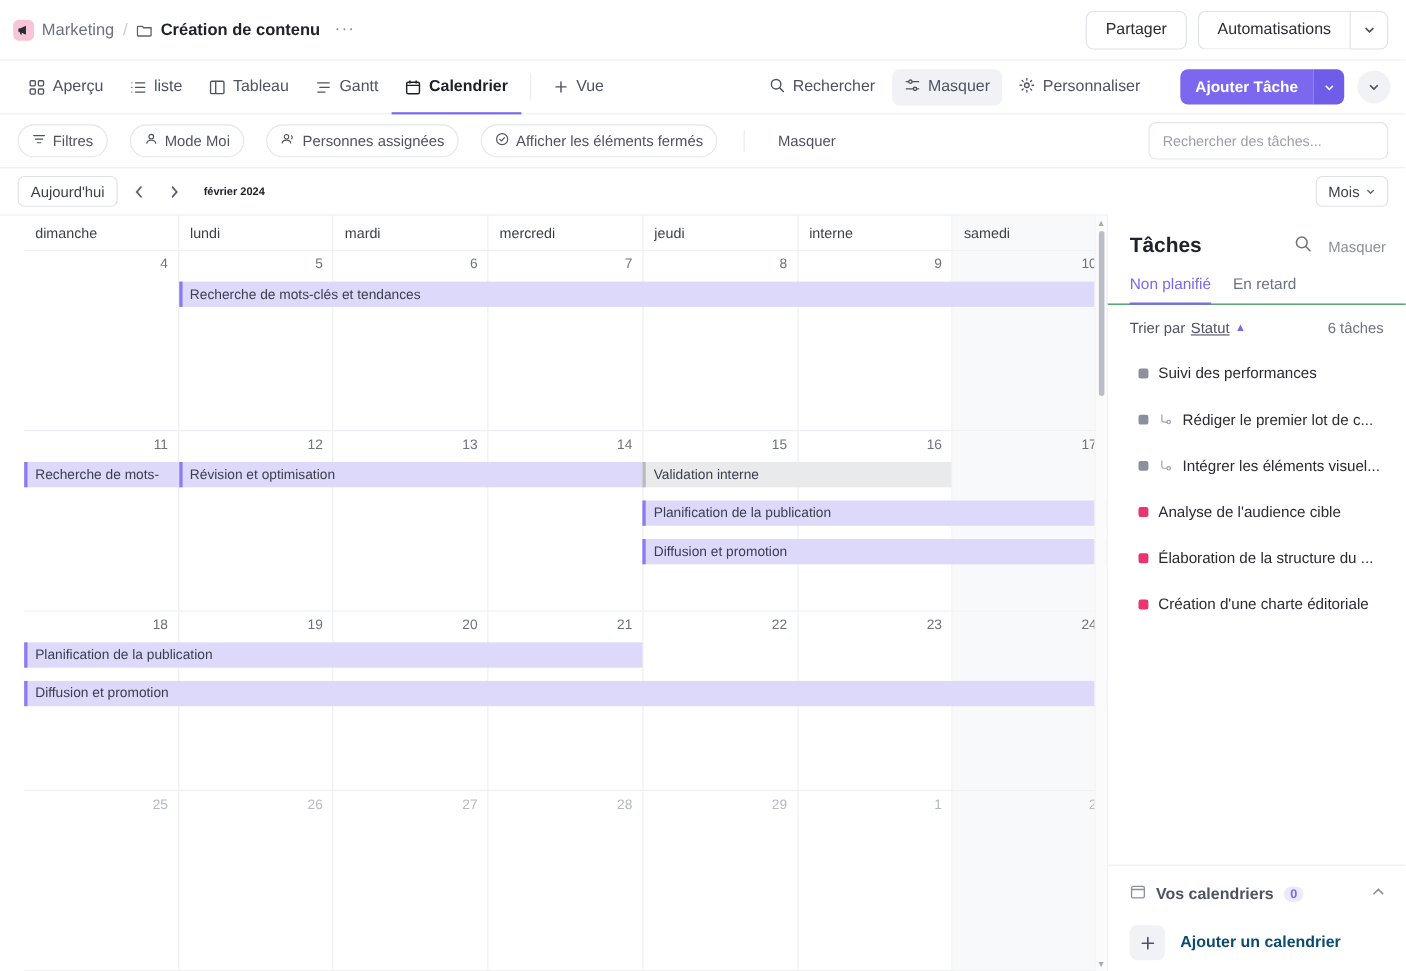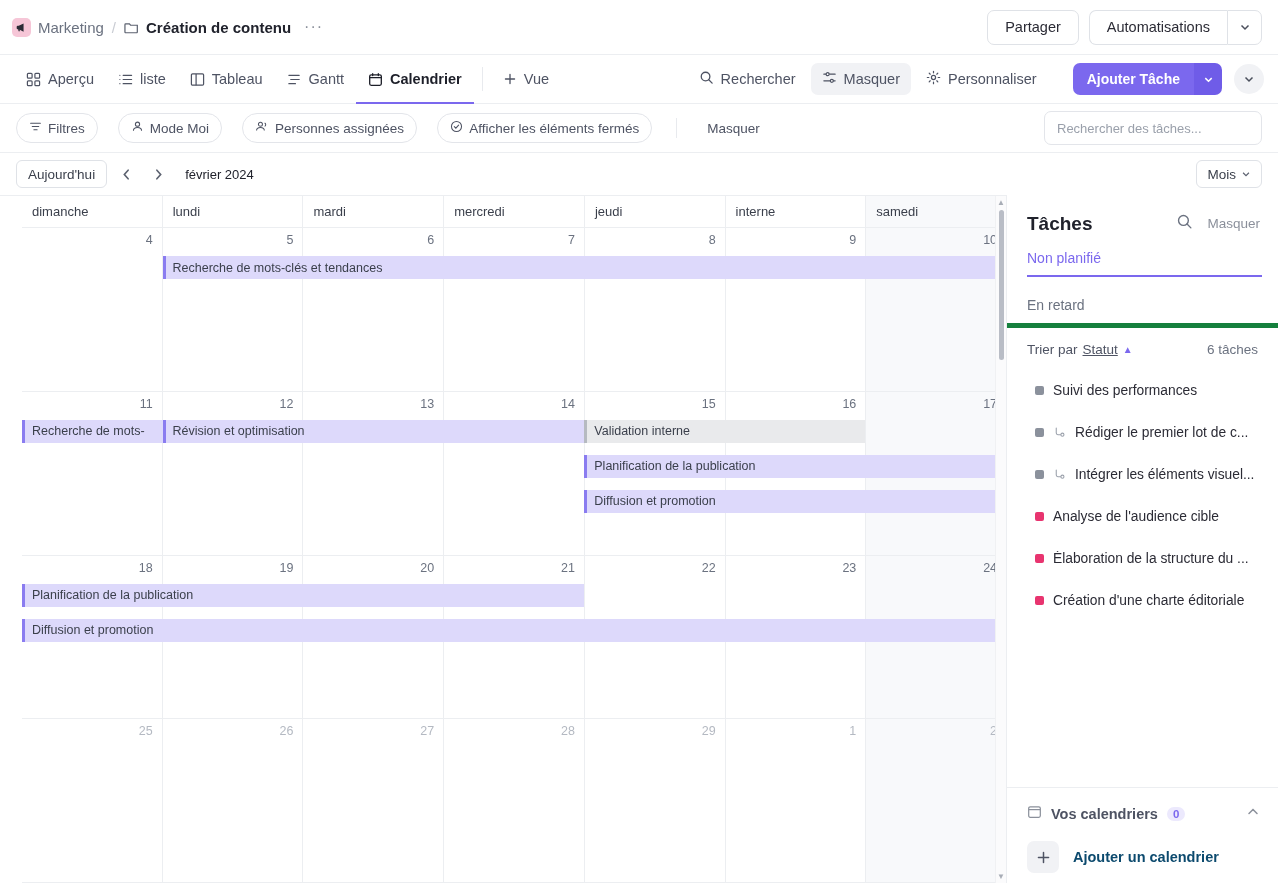--- a/index.html
+++ b/index.html
@@ -122,21 +122,21 @@
   }
   .today-btn {
     border: 1px solid #dfe2e7; border-radius: 6px;
     height: 28px; padding: 0 11px; background: #fff;
     font-size: 13.5px; color: #3a3f4b; cursor: pointer; font-family: inherit;
   }
   .nav-arrow {
     width: 26px; height: 26px; display: flex; align-items: center; justify-content: center;
     color: #5c6270; cursor: pointer; font-size: 15px;
   }
-  .cal-title { font-size: 13px; font-weight: normal; color: #20222c; margin-left: 8px; }
+  .cal-title { font-size: 10px; font-weight: bold; color: #20222c; margin-left: 8px; }
   .mois-btn {
     margin-left: auto;
     border: 1px solid #dfe2e7; border-radius: 6px;
     height: 28px; padding: 0 10px; background: #fff;
     font-size: 13.5px; color: #3a3f4b; cursor: pointer;
     display: flex; align-items: center; gap: 5px; font-family: inherit;
   }
 
   
   .main { flex: 1; display: flex; min-height: 0; }
@@ -200,21 +200,21 @@
   .sidebar {
     width: 272px; min-width: 272px;
     border-left: 1px solid #eceef1;
     display: flex; flex-direction: column;
     background: #fff;
   }
   .sb-head { display: flex; align-items: flex-start; padding: 18px 18px 0 20px; }
   .sb-title { font-size: 19px; font-weight: bold; color: #20222c; }
   .sb-head-right { margin-left: auto; display: flex; align-items: center; gap: 14px; }
   .sb-masquer { font-size: 13.5px; color: #8b909b; cursor: pointer; }
-  .sb-tabs { display: flex; gap: 20px; padding: 14px 16px 0 20px; border-bottom: 5px solid #15803d; flex-direction: column; }
+  .sb-tabs { display: flex; gap: 20px; padding: 14px 16px 0 20px; border-bottom: 1px solid #15803d; }
   .sb-tab {
     font-size: 14px; color: #6b7280; padding-bottom: 9px;
     border-bottom: 2px solid transparent; cursor: pointer;
     position: relative; top: 1px;
   }
   .sb-tab.active { color: #7b68ee; border-bottom-color: #7b68ee; }
   .sb-sort { display: flex; align-items: center; padding: 14px 20px 8px 20px; }
   .sb-sort-l { font-size: 13.5px; color: #4e5363; }
   .sb-sort-k { font-size: 13.5px; color: #4e5363; text-decoration: underline; margin-left: 5px; cursor: pointer; }
   .sb-sort-caret { color: #7b68ee; font-size: 10px; margin-left: 5px; }

